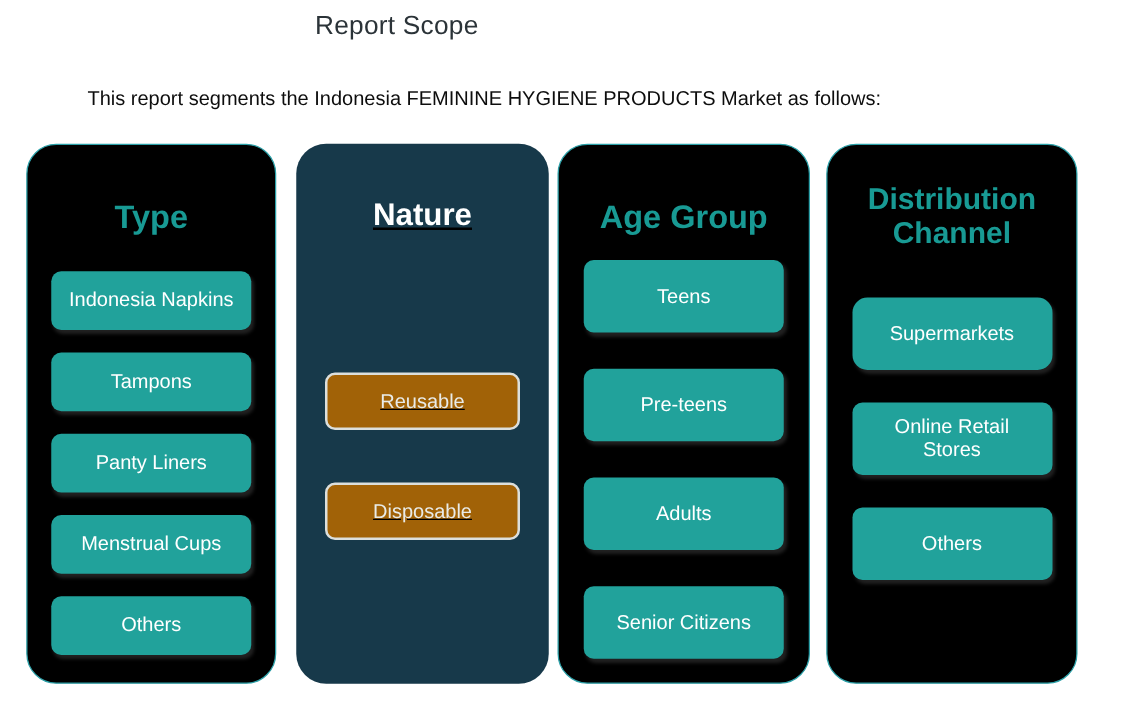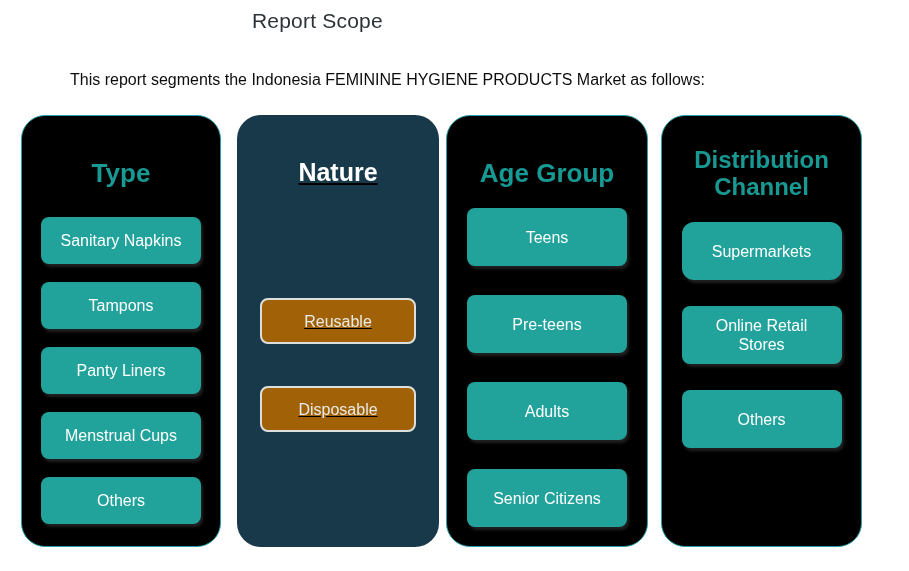--- a/index.html
+++ b/index.html
@@ -42,21 +42,21 @@
     background: #000000;
     border: 1px solid #2ba0a8;
   }
   .card.dark {
     background: #17394a;
   }
 
   #card-type { left: 21px;  width: 200px; }
   #card-nature { left: 237px; width: 202px; text-decoration: underline; }
   #card-age { left: 446px; width: 202px; }
-  #card-dist { left: 661px; width: 201px; }
+  #card-dist { left: 661px; width: 201px; gap: 16px; }
 
   .card-header {
     font-weight: bold;
     text-align: center;
     color: #189a94;
     font-size: 26px;
     line-height: 30px;
     margin-top: 42px;
   }
   .card.dark .card-header { color: #ffffff; font-size: 25px; }
@@ -107,21 +107,21 @@
 </style>
 </head>
 <body>
 
 <div class="page-title">Report Scope</div>
 <div class="page-subtitle">This report segments the Indonesia FEMININE HYGIENE PRODUCTS Market as follows:</div>
 
 <div class="card light" id="card-type">
   <div class="card-header">Type</div>
   <div class="btn-list">
-    <div class="btn">Sanitary Napkins</div>
+    <div class="btn">Indonesia Napkins</div>
     <div class="btn">Tampons</div>
     <div class="btn">Panty Liners</div>
     <div class="btn">Menstrual Cups</div>
     <div class="btn">Others</div>
   </div>
 </div>
 
 <div class="card dark" id="card-nature">
   <div class="card-header">Nature</div>
   <div class="btn-list">

